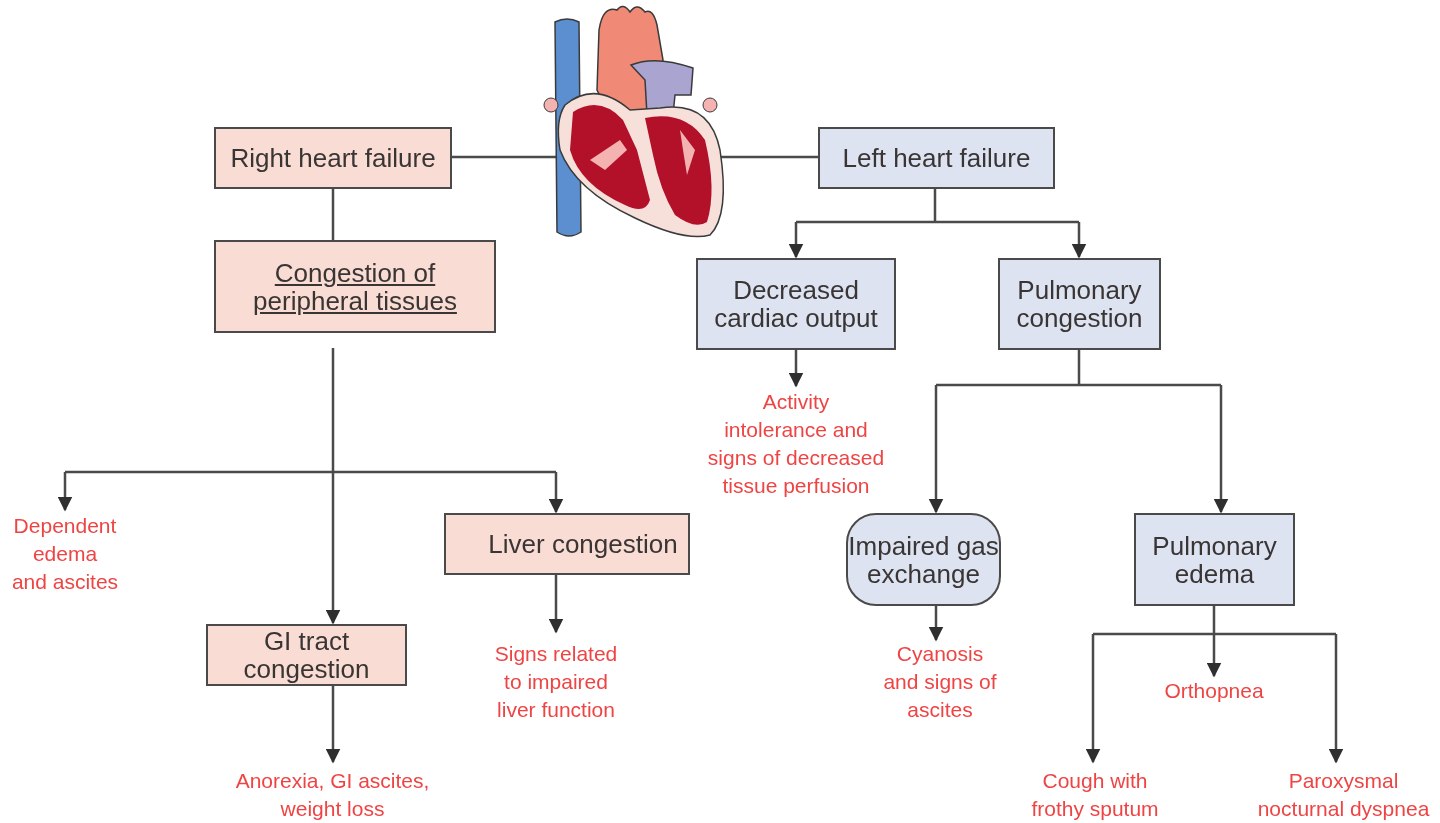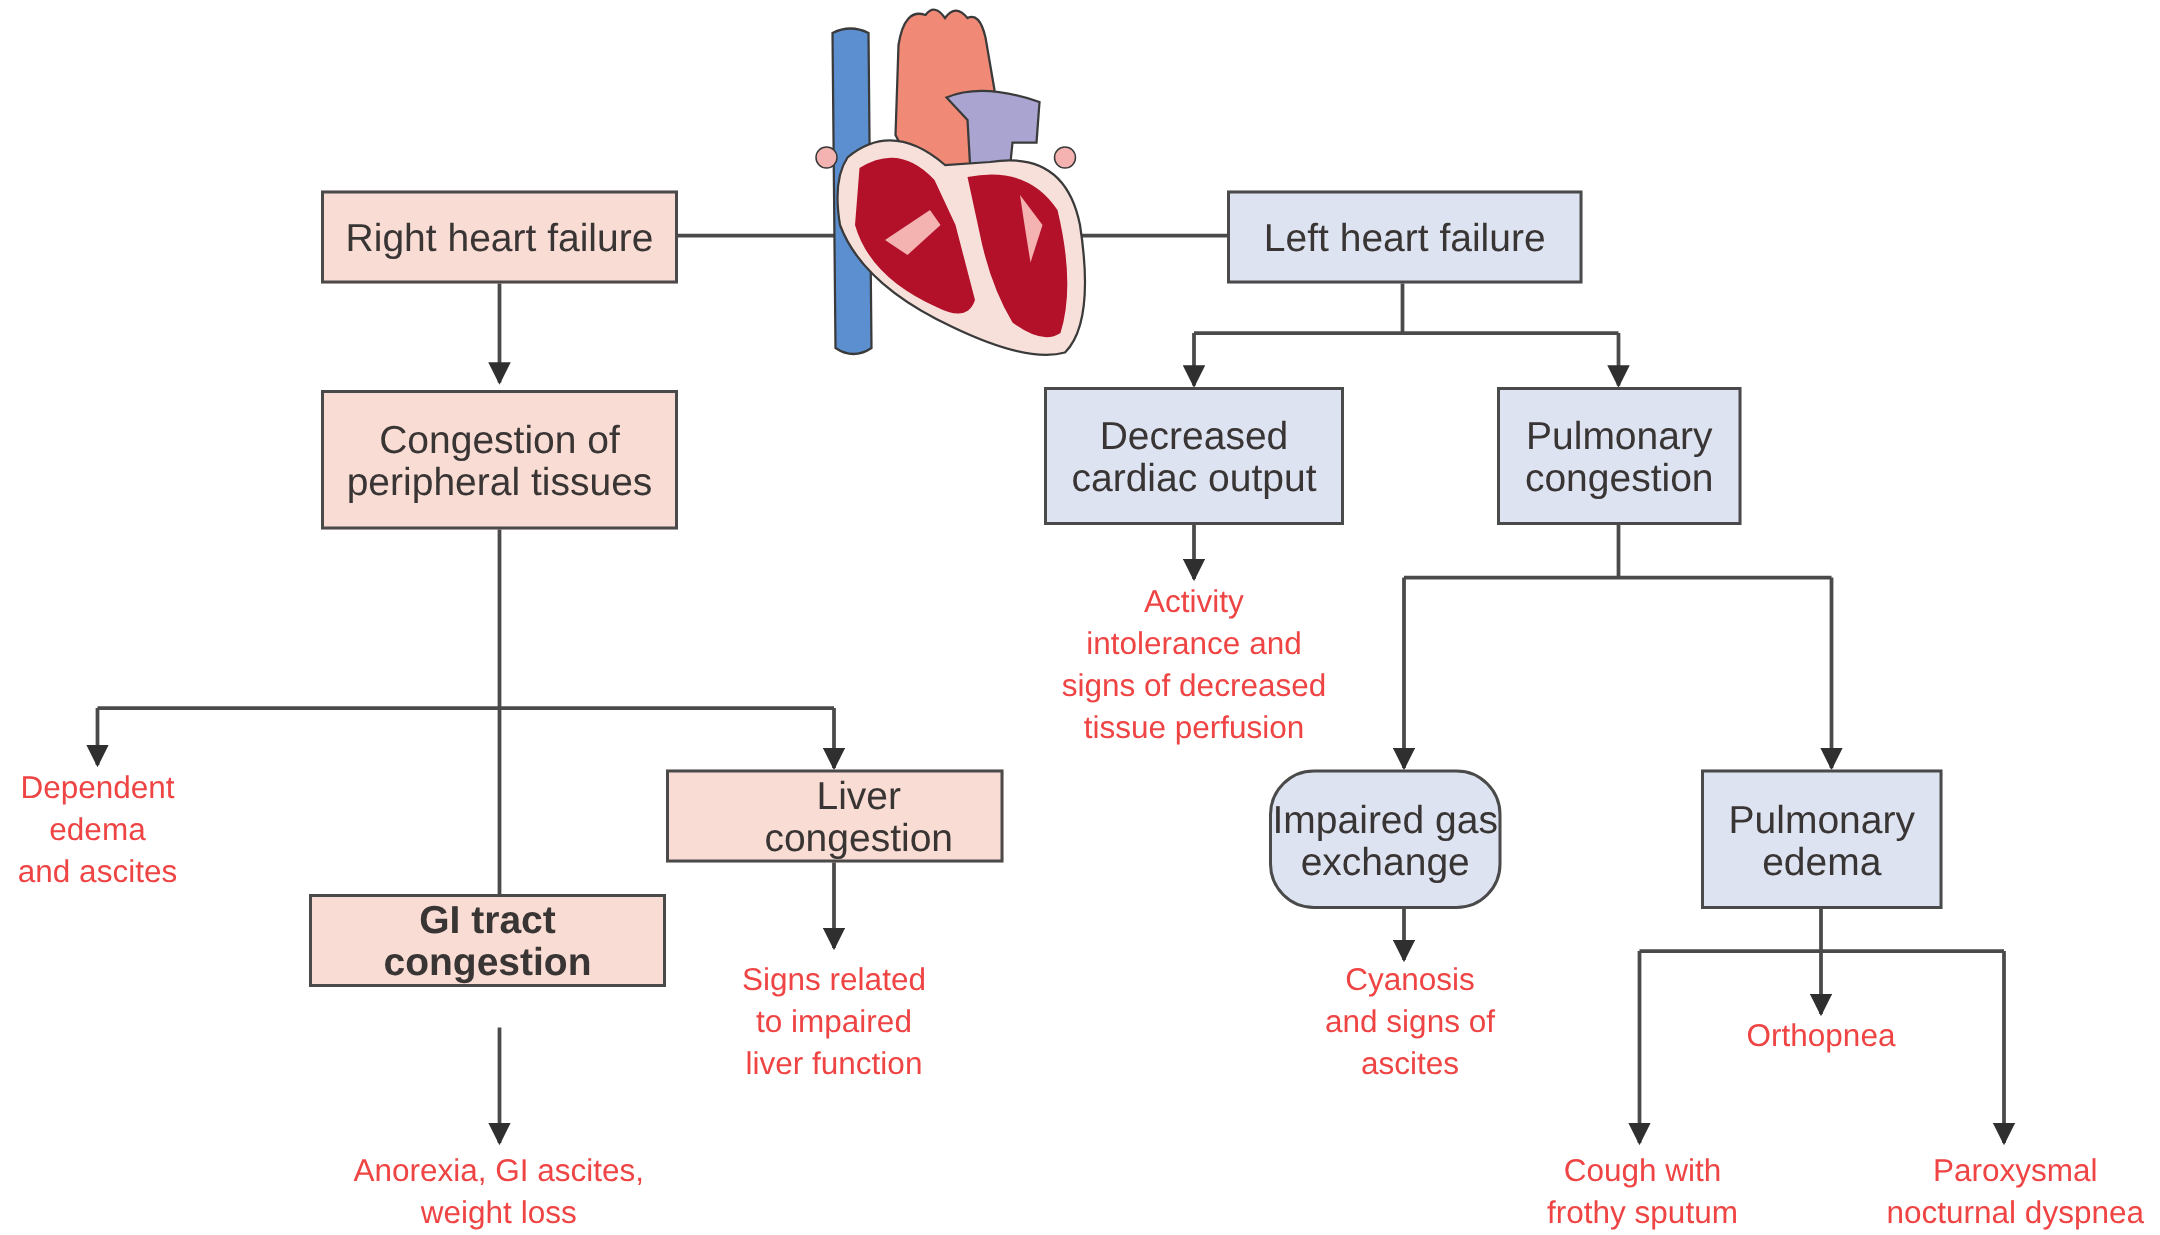--- a/index.html
+++ b/index.html
@@ -69,30 +69,30 @@
     <path d="M30,105 Q60,80 95,110 L125,108 Q175,100 185,150 Q195,215 175,235 Q150,242 100,218 Q40,190 25,150 Q20,120 30,105 Z" fill="#f7e0da" stroke="#3a3a3a" stroke-width="1.5"></path>
 
     <path d="M38,112 Q65,95 88,120 L102,150 L115,200 Q110,215 90,205 Q45,185 35,150 Z" fill="#b3102a"></path>
     <path d="M110,118 Q150,110 170,140 Q182,190 172,222 Q160,230 140,215 Q125,190 118,155 Z" fill="#b3102a"></path>
 
     <path d="M55,160 L85,140 L92,150 L70,170 Z" fill="#f4b3b0"></path>
     <path d="M145,130 L160,150 L152,175 L148,150 Z" fill="#f4b3b0"></path>
   </svg>
 
   <div class="box pink" style="left:214px;top:127px;width:238px;height:62px;">Right heart failure</div>
-  <div class="box pink" style="left:214px;top:260px;width:238px;height:93px;">Congestion of
+  <div class="box pink" style="left:214px;top:240px;width:282px;height:93px;text-decoration:underline;">Congestion of
 peripheral tissues</div>
   <div class="txt" style="left:-10px;top:512px;width:150px;">Dependent
 edema
 and ascites</div>
-  <div class="box pink" style="left:444px;top:513px;width:225px;height:62px;padding-left:32px;">Liver congestion</div>
+  <div class="box pink" style="left:444px;top:513px;width:246px;height:62px;padding-left:32px;">Liver congestion</div>
   <div class="txt" style="left:466px;top:640px;width:180px;">Signs related
 to impaired
 liver function</div>
-  <div class="box pink" style="left:206px;top:596px;width:238px;height:62px;font-weight:bold;">GI tract congestion</div>
+  <div class="box pink" style="left:206px;top:624px;width:201px;height:62px;">GI tract congestion</div>
   <div class="txt" style="left:195px;top:767px;width:275px;">Anorexia, GI ascites,
 weight loss</div>
 
   <div class="box blue" style="left:818px;top:127px;width:237px;height:62px;">Left heart failure</div>
   <div class="box blue" style="left:696px;top:258px;width:200px;height:92px;">Decreased
 cardiac output</div>
   <div class="txt" style="left:680px;top:388px;width:232px;">Activity
 intolerance and
 signs of decreased
 tissue perfusion</div>

